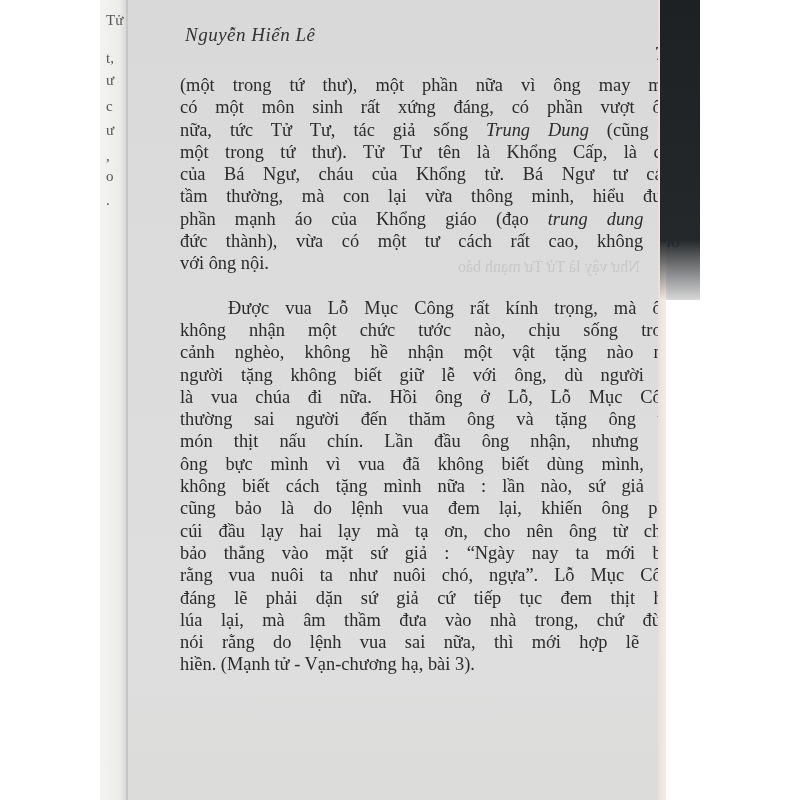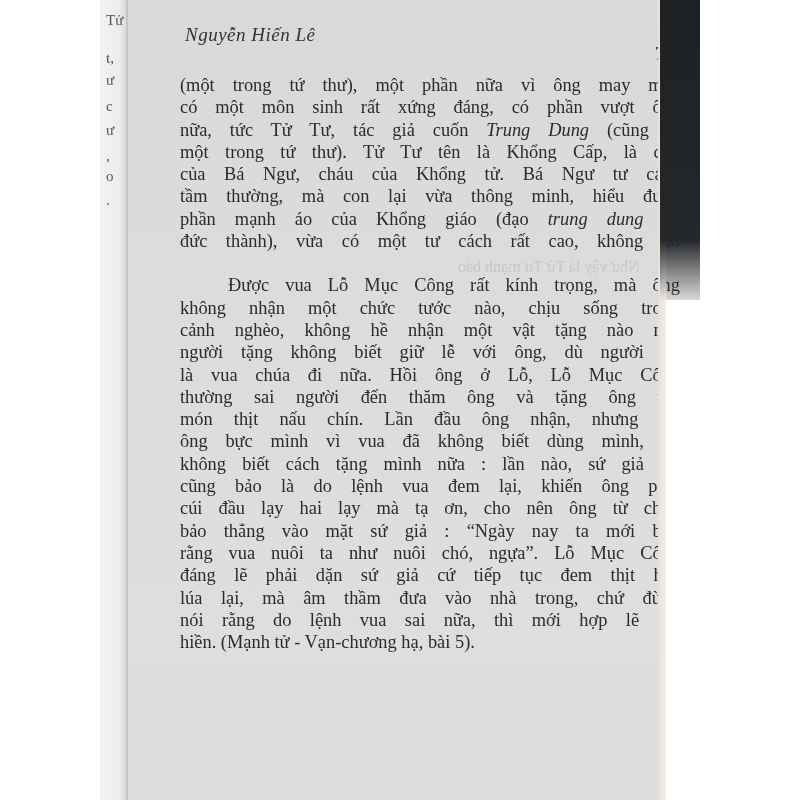--- a/index.html
+++ b/index.html
@@ -49,45 +49,46 @@
   <div class="gutter"></div>
   <div class="main-page">
     <div class="header">Nguyễn Hiến Lê</div>
     <div class="page-num">7</div>
     <div class="bleed">Như vậy là Tử Tư mạnh bảo</div>
 
     <div class="text">
       <div>
         <span class="line">(một trong tứ thư), một phần nữa vì ông may mắn</span>
         <span class="line">có một môn sinh rất xứng đáng, có phần vượt ông</span>
-        <span class="line"><span>nữa, tức Tử Tư, tác giả cuốn </span><i>Trung Dung</i><span> (cũng là</span></span>
+        <span class="line"><span>nữa, tức Tử Tư, tác giả sống </span><i>Trung Dung</i><span> (cũng là</span></span>
         <span class="line">một trong tứ thư). Tử Tư tên là Khổng Cấp, là con</span>
         <span class="line">của Bá Ngư, cháu của Khổng tử. Bá Ngư tư cách</span>
         <span class="line">tầm thường, mà con lại vừa thông minh, hiểu được</span>
         <span class="line"><span>phần mạnh áo của Khổng giáo (đạo </span><i>trung dung</i><span> và</span></span>
         <span class="line">đức thành), vừa có một tư cách rất cao, không hổ</span>
+        <span class="line last">với ông nội.</span>
       </div>
       <div class="para-gap"></div>
       <div>
         <span class="line indent">Được vua Lỗ Mục Công rất kính trọng, mà ông</span>
         <span class="line">không nhận một chức tước nào, chịu sống trong</span>
         <span class="line">cảnh nghèo, không hề nhận một vật tặng nào nếu</span>
         <span class="line">người tặng không biết giữ lễ với ông, dù người đó</span>
         <span class="line">là vua chúa đi nữa. Hồi ông ở Lỗ, Lỗ Mục Công</span>
         <span class="line">thường sai người đến thăm ông và tặng ông vài</span>
         <span class="line">món thịt nấu chín. Lần đầu ông nhận, nhưng rồi</span>
         <span class="line">ông bực mình vì vua đã không biết dùng mình, lại</span>
         <span class="line">không biết cách tặng mình nữa : lần nào, sứ giả tới</span>
         <span class="line">cũng bảo là do lệnh vua đem lại, khiến ông phải</span>
         <span class="line">cúi đầu lạy hai lạy mà tạ ơn, cho nên ông từ chối,</span>
         <span class="line">bảo thẳng vào mặt sứ giả : “Ngày nay ta mới biết</span>
         <span class="line">rằng vua nuôi ta như nuôi chó, ngựa”. Lỗ Mục Công</span>
         <span class="line">đáng lẽ phải dặn sứ giả cứ tiếp tục đem thịt hay</span>
         <span class="line">lúa lại, mà âm thầm đưa vào nhà trong, chứ đừng</span>
         <span class="line">nói rằng do lệnh vua sai nữa, thì mới hợp lẽ đãi</span>
-        <span class="line last">hiền. (Mạnh tử - Vạn-chương hạ, bài 5).</span>
+        <span class="line last">hiền. (Mạnh tử - Vạn-chương hạ, bài 3).</span>
       </div>
     </div>
   </div>
   <div class="edge-highlight"></div>
   <div class="dark-edge"></div>
   <div class="right-bg"></div>
 </div>
 
 </body></html>

